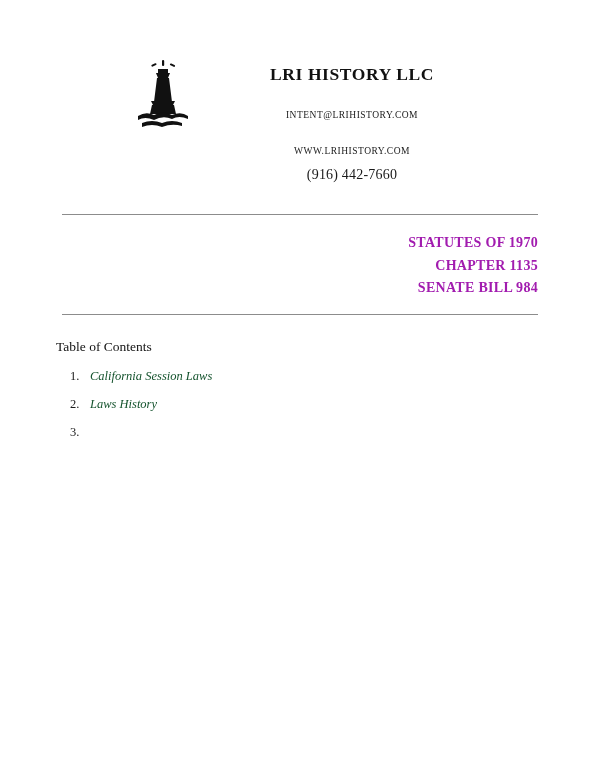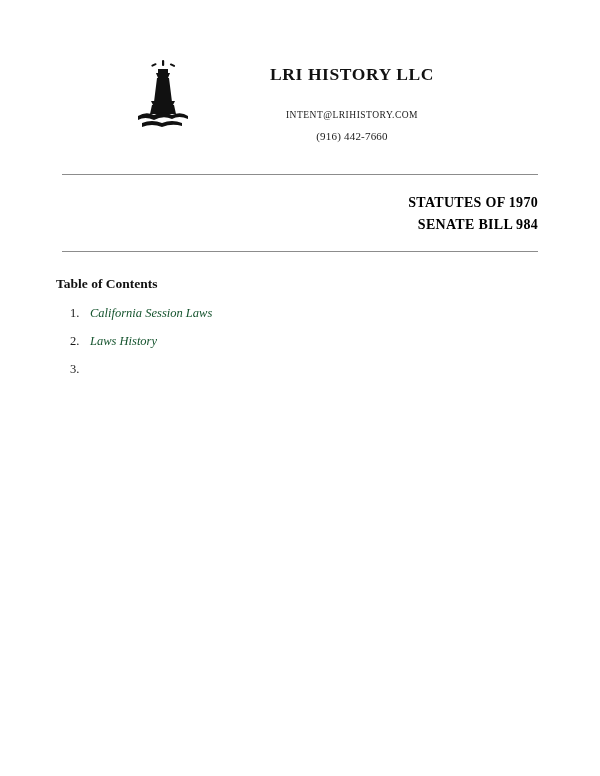--- a/index.html
+++ b/index.html
@@ -60,21 +60,21 @@
   }
   .contact-line {
     font-family: "Liberation Serif", serif;
     font-size: 9.5px;
     letter-spacing: 0.5px;
     color: #1a1a1a;
     margin-top: 24px;
     line-height: 1.3;
   }
   .contact-line.small {
-    font-size: 11px;
+    font-size: 14px;
     letter-spacing: 0.2px;
     margin-top: 8px;
   }
 
   
   .rule {
     border: none;
     border-top: 1px solid #8c8c8c;
     margin: 0 62px;
     height: 0;
@@ -86,33 +86,33 @@
   .title-block {
     text-align: right;
     padding-right: 62px;
     padding-top: 17px;
   }
   .title-line {
     font-family: "Liberation Serif", serif;
     font-weight: bold;
     font-size: 14px;
     letter-spacing: 0.3px;
-    color: #000000;
+    color: #a21caf;
     line-height: 1.62;
   }
 
   
   .toc {
     padding-left: 56px;
     padding-right: 62px;
     padding-top: 24px;
   }
   .toc-heading {
     font-family: "Liberation Serif", serif;
-    font-weight: bold;
+    font-weight: normal;
     font-size: 13.5px;
     color: #111111;
     margin-bottom: 14px;
   }
   ol.toc-list {
     list-style: none;
     margin: 0;
     padding: 0;
   }
   ol.toc-list li {
@@ -159,28 +159,30 @@
         <path d="M20 46 h22 l2 9 h-26 z" fill="#111111"></path>
 
         <path d="M6 57 q8 -5 16 -1 q9 -5 18 0 q9 -4 16 1 l0 3 q-9 -4 -16 0 q-9 -4 -18 1 q-9 -4 -16 0 z" fill="#111111"></path>
         <path d="M10 64 q10 -4 20 0 q10 -4 20 0 l0 3 q-10 -3 -20 1 q-10 -4 -20 0 z" fill="#111111"></path>
       </svg>
     </div>
 
     <div class="letterhead-text">
       <div class="company-name">LRI HISTORY LLC</div>
       <div class="contact-line">INTENT@LRIHISTORY.COM</div>
+      <div class="contact-line">WWW.LRIHISTORY.COM</div>
       <div class="contact-line small">(916) 442-7660</div>
     </div>
   </div>
 
   <hr class="rule rule-top">
 
   <div class="title-block">
     <div class="title-line">STATUTES OF 1970</div>
+    <div class="title-line">CHAPTER  1135</div>
     <div class="title-line">SENATE BILL 984</div>
   </div>
 
   <hr class="rule rule-bottom">
 
   <div class="toc">
     <div class="toc-heading">Table of Contents</div>
     <ol class="toc-list">
       <li>
         <span class="toc-num">1.</span>

